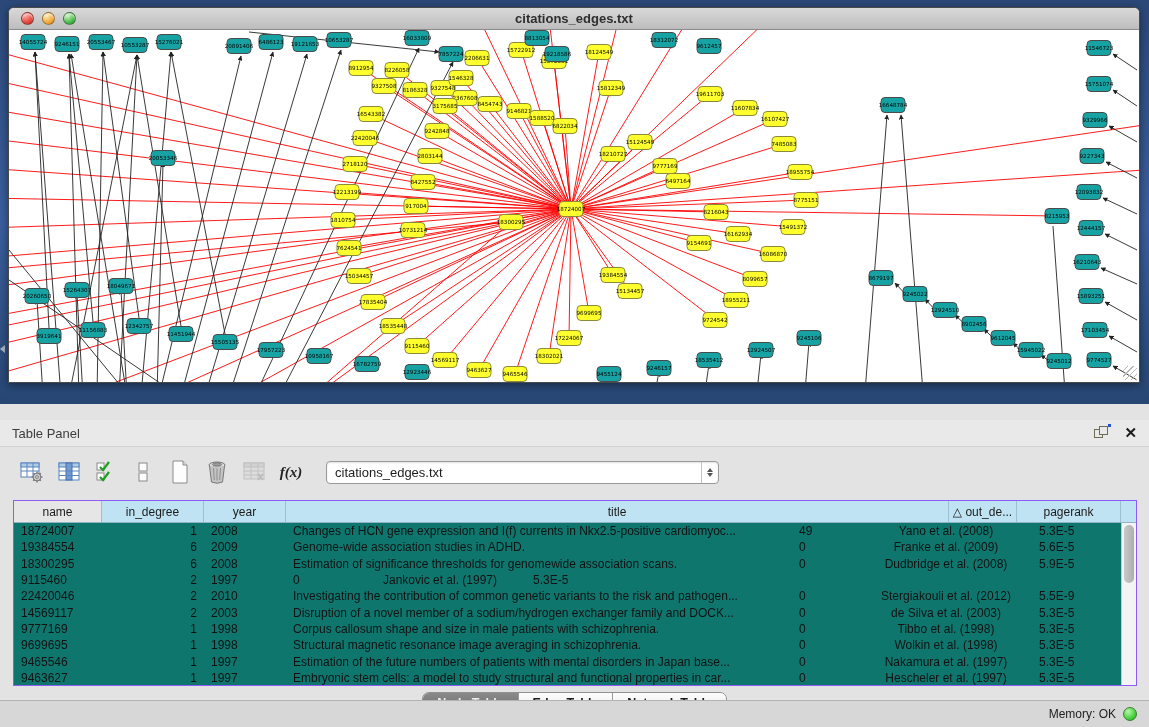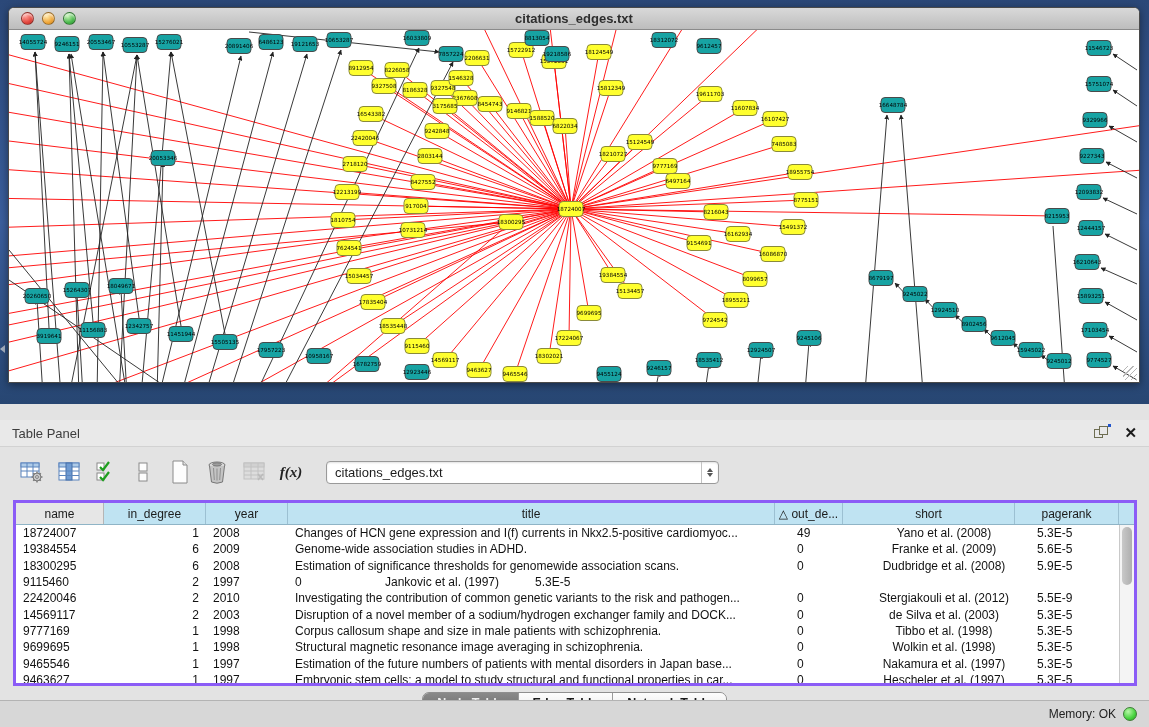--- a/index.html
+++ b/index.html
@@ -54,21 +54,21 @@
     border:1px solid #9a9a9a; border-radius:4px; display:flex; align-items:center;
     font-size:13px; color:#1c1c1c; cursor:pointer; box-shadow:inset 0 1px 2px rgba(0,0,0,.12); }
   .combo .combo-text { flex:1; padding:0 8px; white-space:nowrap; overflow:hidden; }
   .combo .stepper { width:17px; height:100%; border-left:1px solid #c2c2c2;
     display:flex; flex-direction:column; align-items:center; justify-content:center; gap:1px; }
   .stepper i { width:0; height:0; border-left:3.5px solid transparent; border-right:3.5px solid transparent; }
   .stepper .up { border-bottom:4px solid #555; }
   .stepper .dn { border-top:4px solid #555; }
 
   .table-wrap { position:absolute; left:13px; top:80px; width:1124px; height:186px;
-    border:3px solid #8b5cf6; background:#ffffff; display:flex; flex-direction:column; }
+    border:1px solid #8b5cf6; background:#0f766e; display:flex; flex-direction:column; }
   .thead { display:flex; height:22px; background:#bfe3f2; border-bottom:1px solid #8fb4c6;
     font-size:12px; color:#1b1b1b; }
   .th { display:flex; align-items:center; justify-content:center;
     border-right:1px solid #9cc0d2; overflow:hidden; white-space:nowrap; }
   .th.name-col { background:#e6e6e6; border-right:1px solid #b5b5b5; }
   .tbody { flex:1; position:relative; overflow:hidden; }
   .tr { display:flex; height:16.3px; align-items:center; font-size:12px; color:#121212; }
   .td { padding:0 7px; white-space:nowrap; overflow:hidden; }
   .c0{width:88px;} .c1{width:102px;text-align:right;} .c2{width:82px;} .c3{flex:1;} .c4{width:68px;}
   .c5{width:172px; text-align:center;} .c6{width:104px;}
@@ -804,21 +804,20 @@
     </div>
   </div>
 
   <div class="table-wrap">
     <div class="thead" id="thead">
         <div class="th c0 name-col">name</div>
         <div class="th c1">in_degree</div>
         <div class="th c2">year</div>
         <div class="th c3">title</div>
         <div class="th c4">△ out_de...</div>
-        <div class="th c5">short</div>
         <div class="th c6">pagerank</div>
         <div style="width: 15px;"></div>
       </div>
     <div class="tbody">
       <div id="rows">
           <div class="tr">
             <div class="td c0">18724007</div>
             <div class="td c1">1</div>
             <div class="td c2">2008</div>
             <div class="td c3">Changes of HCN gene expression and I(f) currents in Nkx2.5-positive cardiomyoc...</div>

